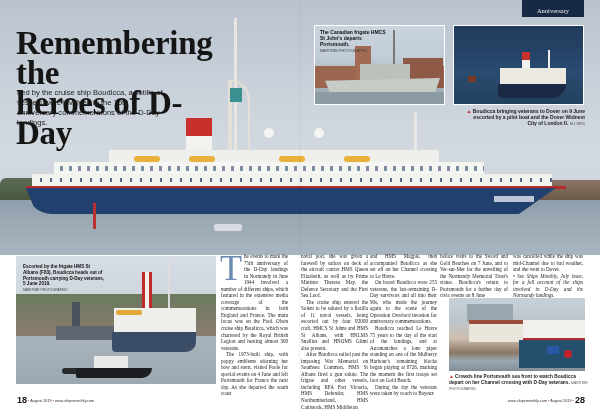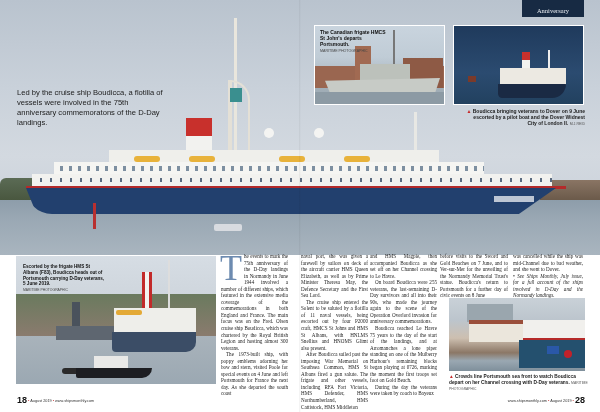--- a/index.html
+++ b/index.html
@@ -172,20 +172,24 @@
     <div class="hull"></div>
     <div class="nameplate"></div>
   </div>
   <div class="buoy"></div>
   <div class="pilot"></div>
 
   <div class="gutter"></div>
 
   <div class="section-tab">Anniversary</div>
 
+  <h1 class="headline">
+    <span>Remembering the</span><br>
+    <span>heroes of D-Day</span>
+  </h1>
   <p class="standfirst">Led by the cruise ship Boudicca, a flotilla of vessels were involved in the 75th anniversary commemoratons of the D-Day landings.</p>
 
   <div class="inset-frigate">
     <div class="bldg"></div>
     <div class="bldg2"></div>
     <div class="bldg3"></div>
     <div class="mast"></div>
     <div class="super"></div>
     <div class="frigate"></div>
     <div class="water"></div>

